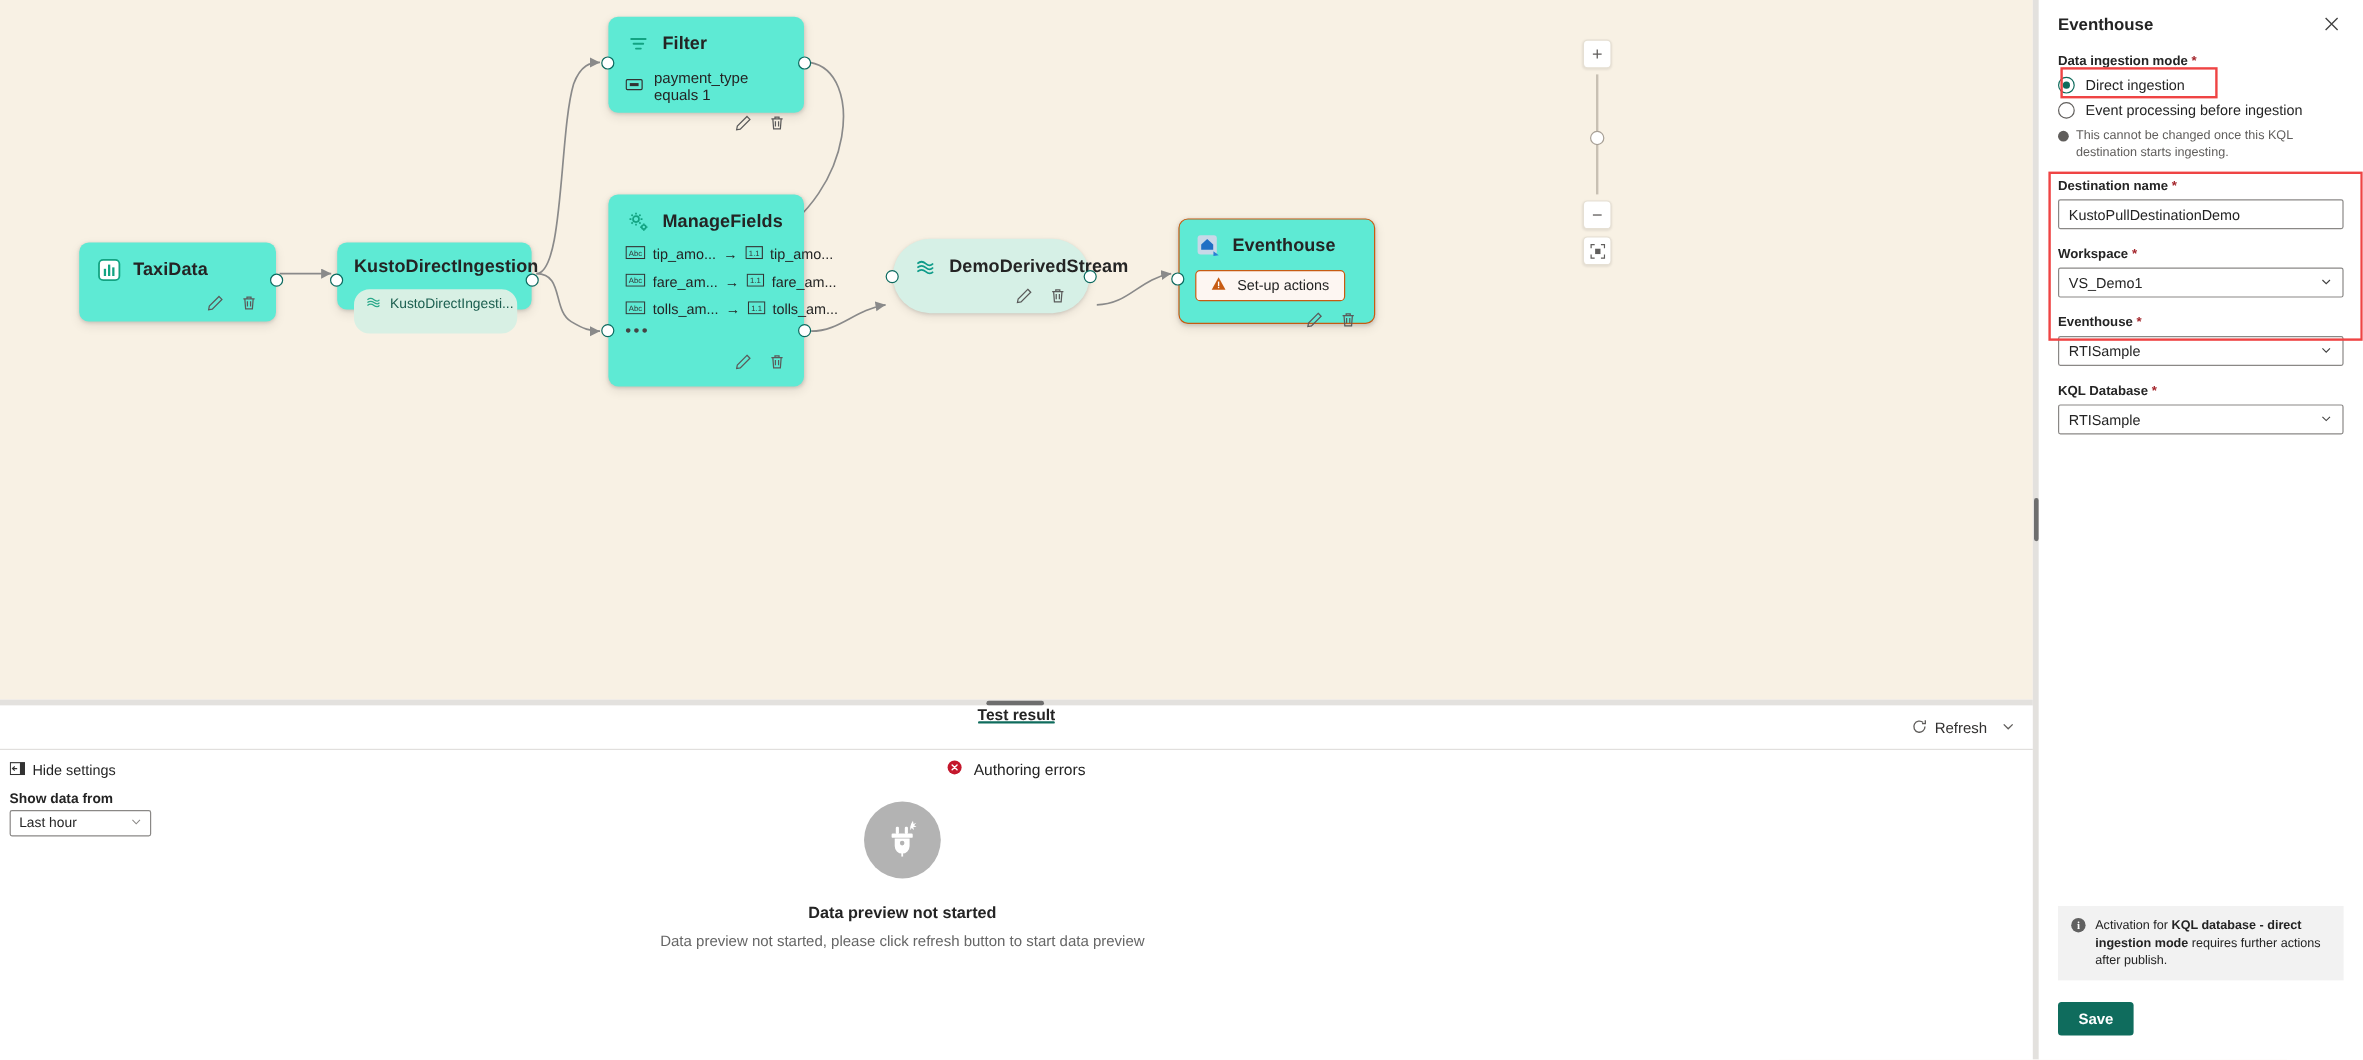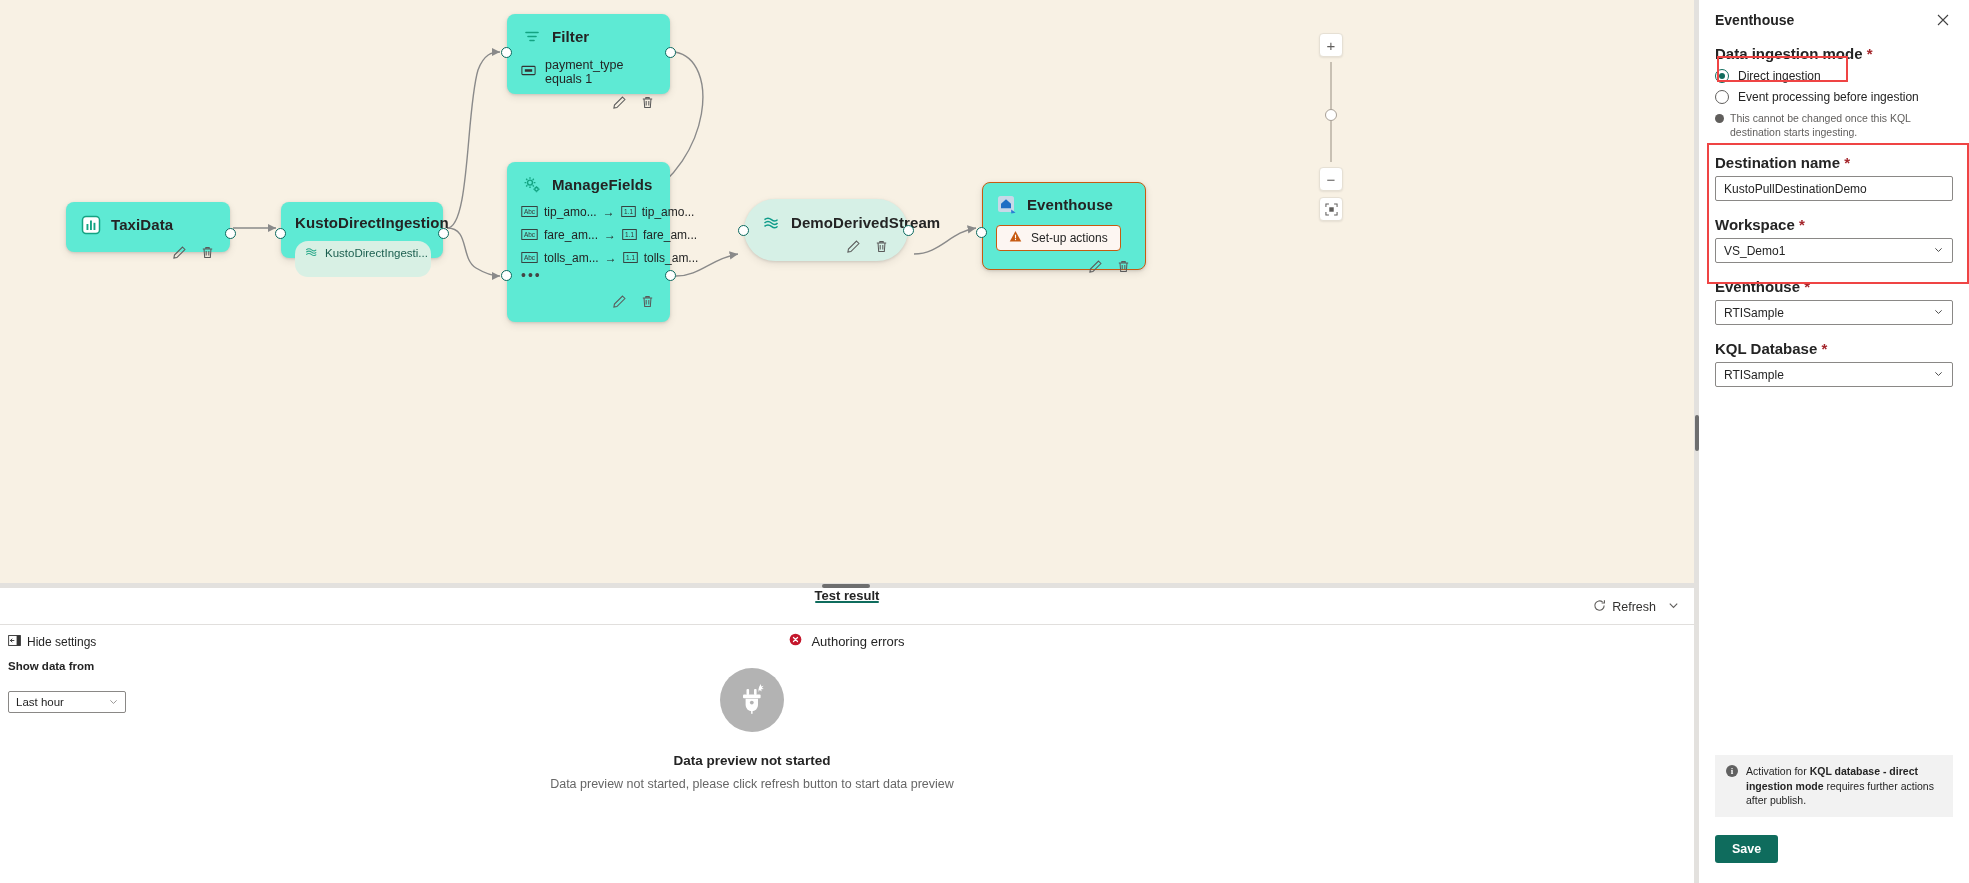--- a/index.html
+++ b/index.html
@@ -44,21 +44,21 @@
   .act { width: 17px; height: 17px; cursor: pointer; display: inline-flex; align-items: center; justify-content: center; }
 
   .port {
     position: absolute;
     width: 11px; height: 11px; border-radius: 50%;
     background: #ffffff; border: 1.6px solid #0b6a5f;
     z-index: 5;
   }
 
   
-  #node-taxidata { left: 66px; top: 202px; width: 164px; height: 50px; padding-bottom: 24px;}
+  #node-taxidata { left: 66px; top: 202px; width: 164px; height: 66px; padding-bottom: 24px;}
   
   #node-kusto { left: 281px; top: 202px; width: 162px; height: 56px; }
   .pill {
     display: inline-flex; align-items: center; gap: 7px;
     background: #D8F0E4; color: #1b5e4f;
     border-radius: 13px; padding: 4px 12px 16px 9px;
     font-size: 11.5px; margin-top: 9px; max-width: 136px;
     white-space: nowrap; overflow: hidden;
   }
   
@@ -112,21 +112,21 @@
     display: flex; align-items: center; padding: 0 14px; gap: 30px; flex-direction: column;
   }
   .tab { height: 37px; display: flex; align-items: center; gap: 9px; font-size: 13px; color: #242424; cursor: pointer; position: relative; }
   .tab.active { font-weight: 600; }
   .tab.active::after { content:""; position:absolute; left:0; right:0; bottom:0; height:2.5px; background:#0f6c5d; border-radius:2px; }
   #refresh-area { position: absolute; right: 14px; top: 0; height: 37px; display: flex; align-items: center; gap: 11px; font-size: 12.5px; color: #323130; }
   .refresh-btn { display:flex; align-items:center; gap:6px; cursor:pointer; }
 
   #settings-bar { padding: 10px 8px 0 8px; }
   .hide-settings { display: flex; align-items: center; gap: 6px; font-size: 12px; color: #242424; cursor: pointer; width: max-content; }
-  .field-label { font-size: 11.5px; font-weight: 600; color: #242424; margin: 11px 0 19px 0; }
+  .field-label { font-size: 11.5px; font-weight: 600; color: #242424; margin: 11px 0 3px 0; }
   .combo {
     width: 118px; height: 22px; border: 1px solid #8a8886; border-radius: 2px;
     background: #fff; font-size: 11.5px; color: #242424;
     display: flex; align-items: center; justify-content: space-between;
     padding: 0 6px 0 7px; cursor: pointer;
   }
 
   #empty-state {
     position: absolute; left: 0; top: 80px; width: 1504px;
     display: flex; flex-direction: column; align-items: center;
@@ -141,21 +141,21 @@
 
   
   #right-panel {
     position: absolute; left: 1699px; top: 0; width: 270px; height: 883px;
     background: #ffffff; padding: 10px 16px 0 16px;
   }
   #panel-header { display: flex; align-items: flex-start; justify-content: space-between; }
   #panel-title { font-size: 14px; font-weight: 600; color: #242424; padding-top: 2px; }
   #panel-close { width: 20px; height: 20px; display: flex; align-items: center; justify-content: center; cursor: pointer; color: #424242; }
 
-  .sec-label { font-size: 15px; font-weight: 700; color: #242424; margin-top: 15px; }
+  .sec-label { font-size: 11px; font-weight: 700; color: #242424; margin-top: 15px; }
   .req { color: #a4262c; font-weight: 700; }
 
   .radio-row { display: flex; align-items: center; gap: 9px; margin-top: 7px; font-size: 12px; color: #242424; cursor: pointer; }
   .radio { width: 14px; height: 14px; border-radius: 50%; border: 1.4px solid #605e5c; flex: 0 0 14px; position: relative; background: #fff; }
   .radio.checked { border-color: #0f6c5d; border-width: 1.5px; }
   .radio.checked::after { content: ""; position: absolute; left: 3px; top: 3px; width: 6px; height: 6px; border-radius: 50%; background: #0f6c5d; }
 
   #hl-radio {
     position: absolute; left: 1717px; top: 56px; width: 131px; height: 26px;
     border: 2px solid #ef4444; pointer-events: none; z-index: 20;

